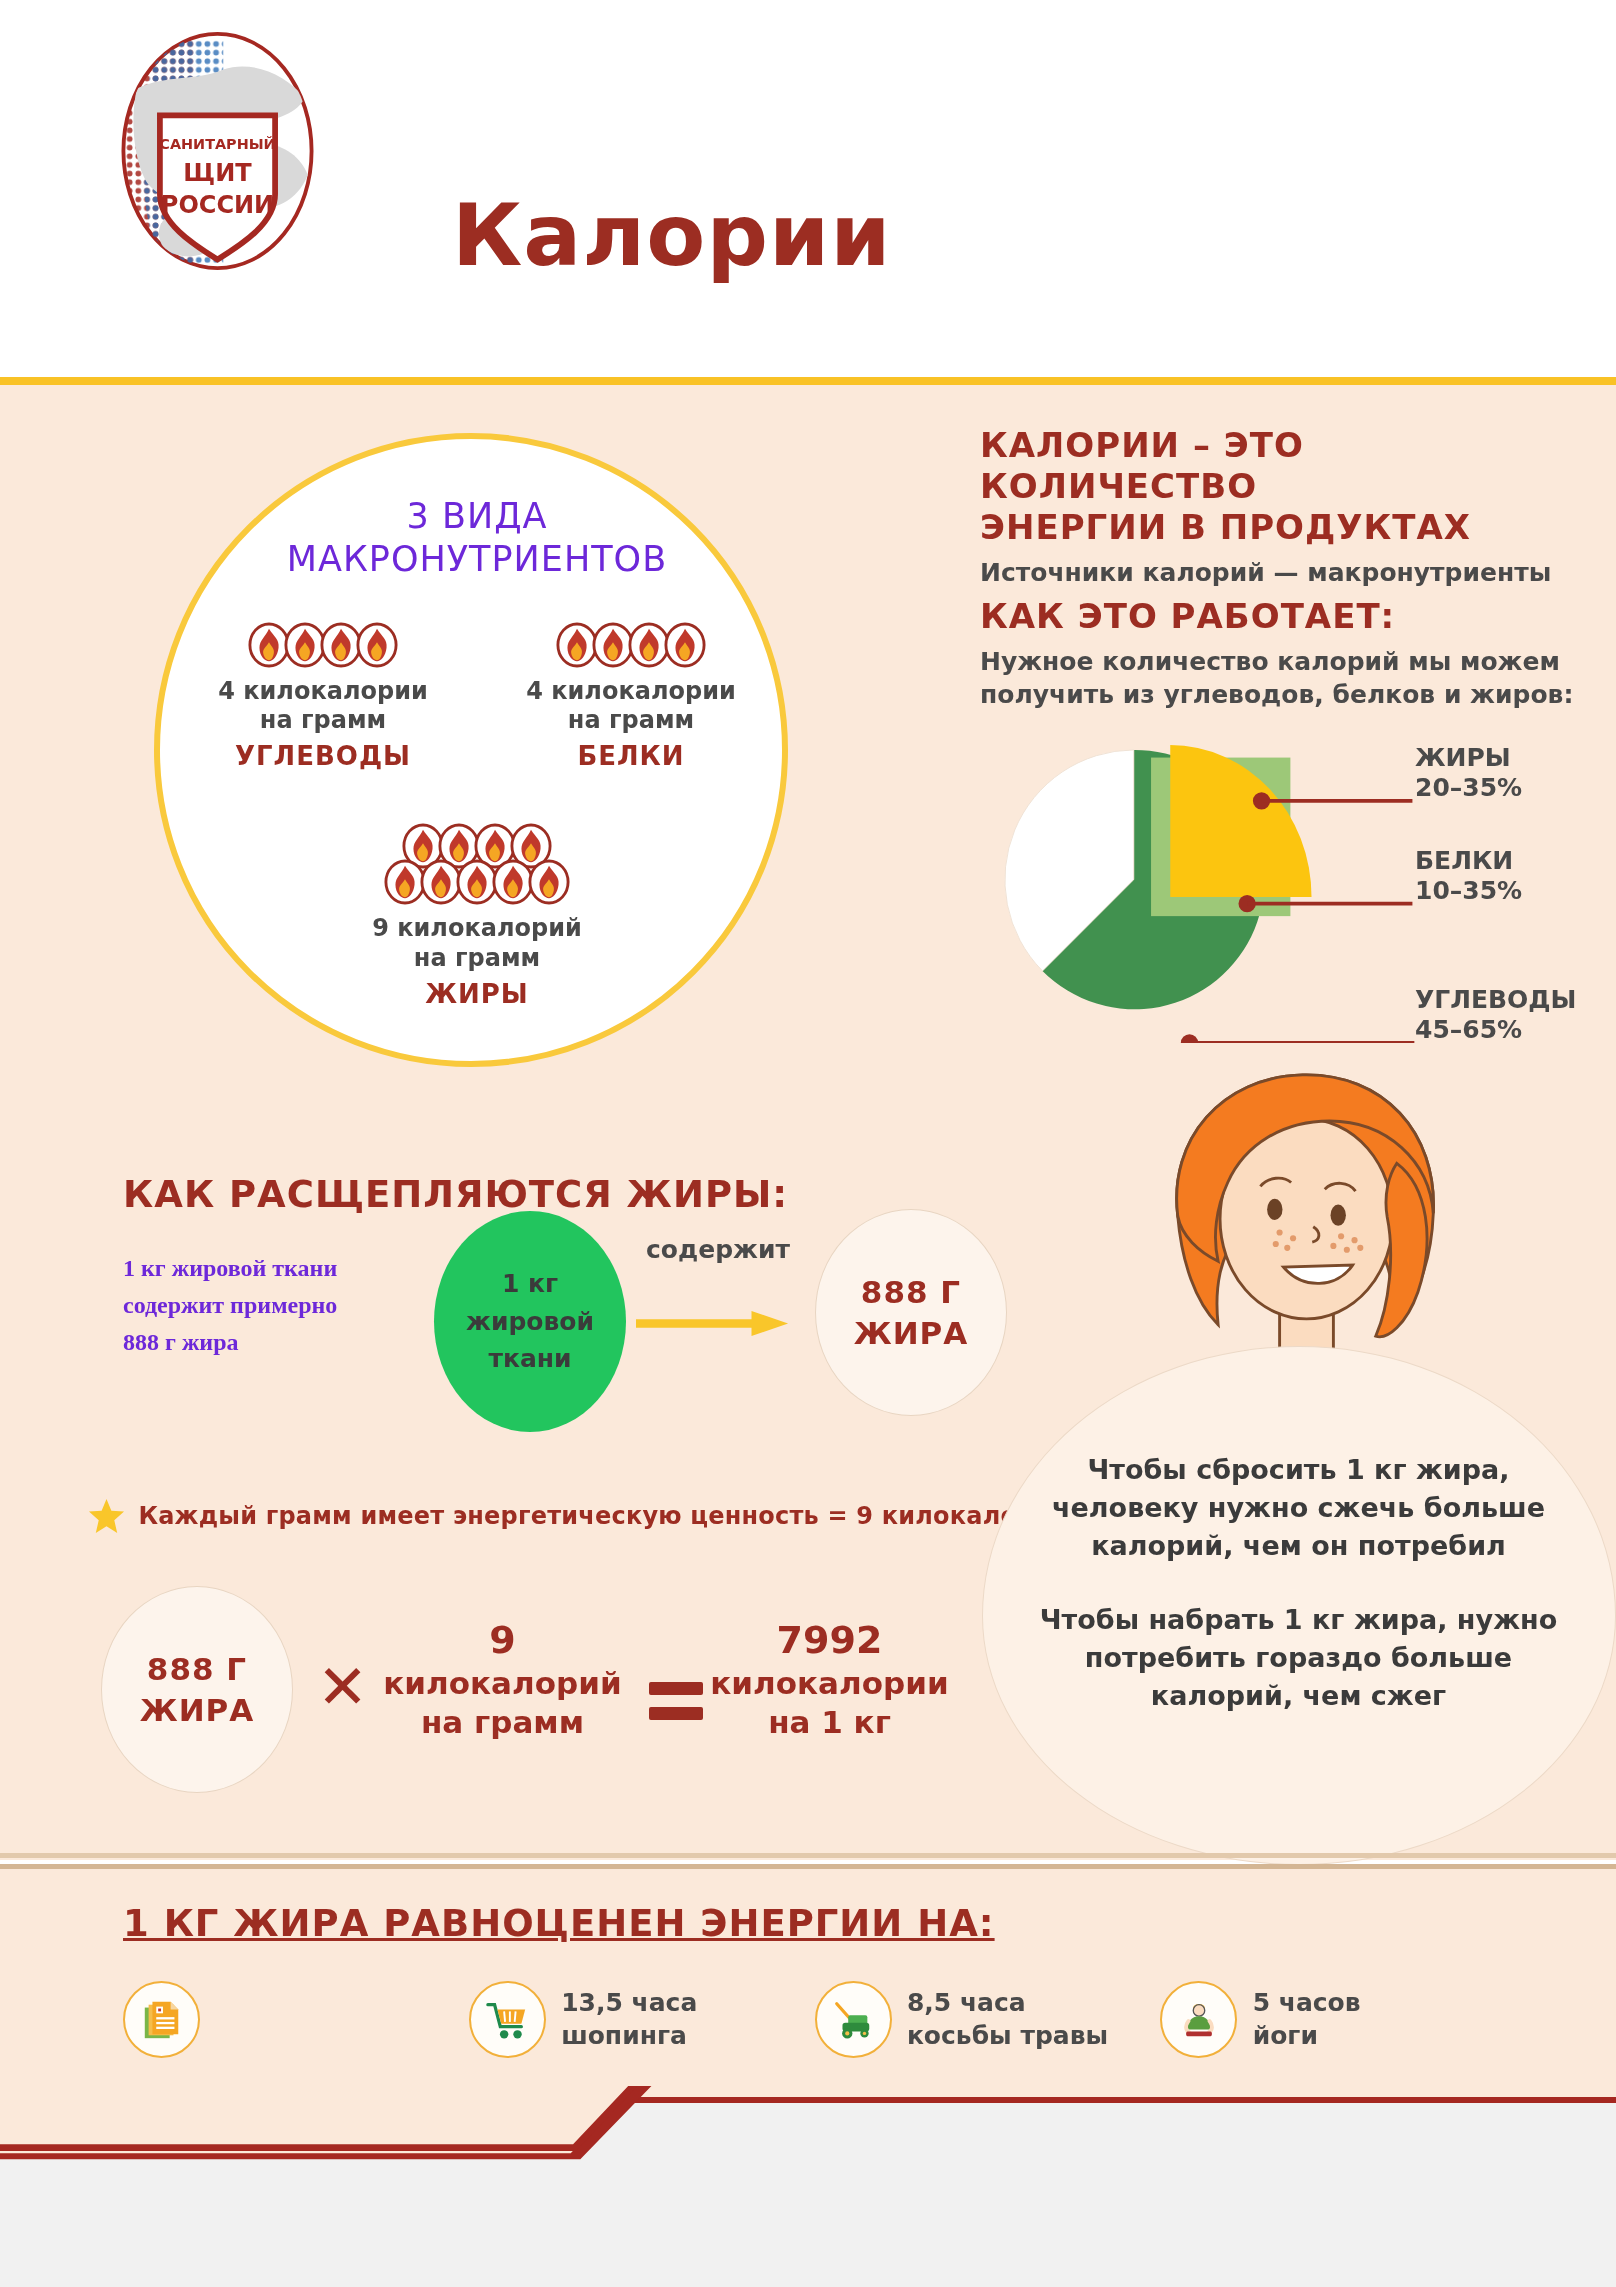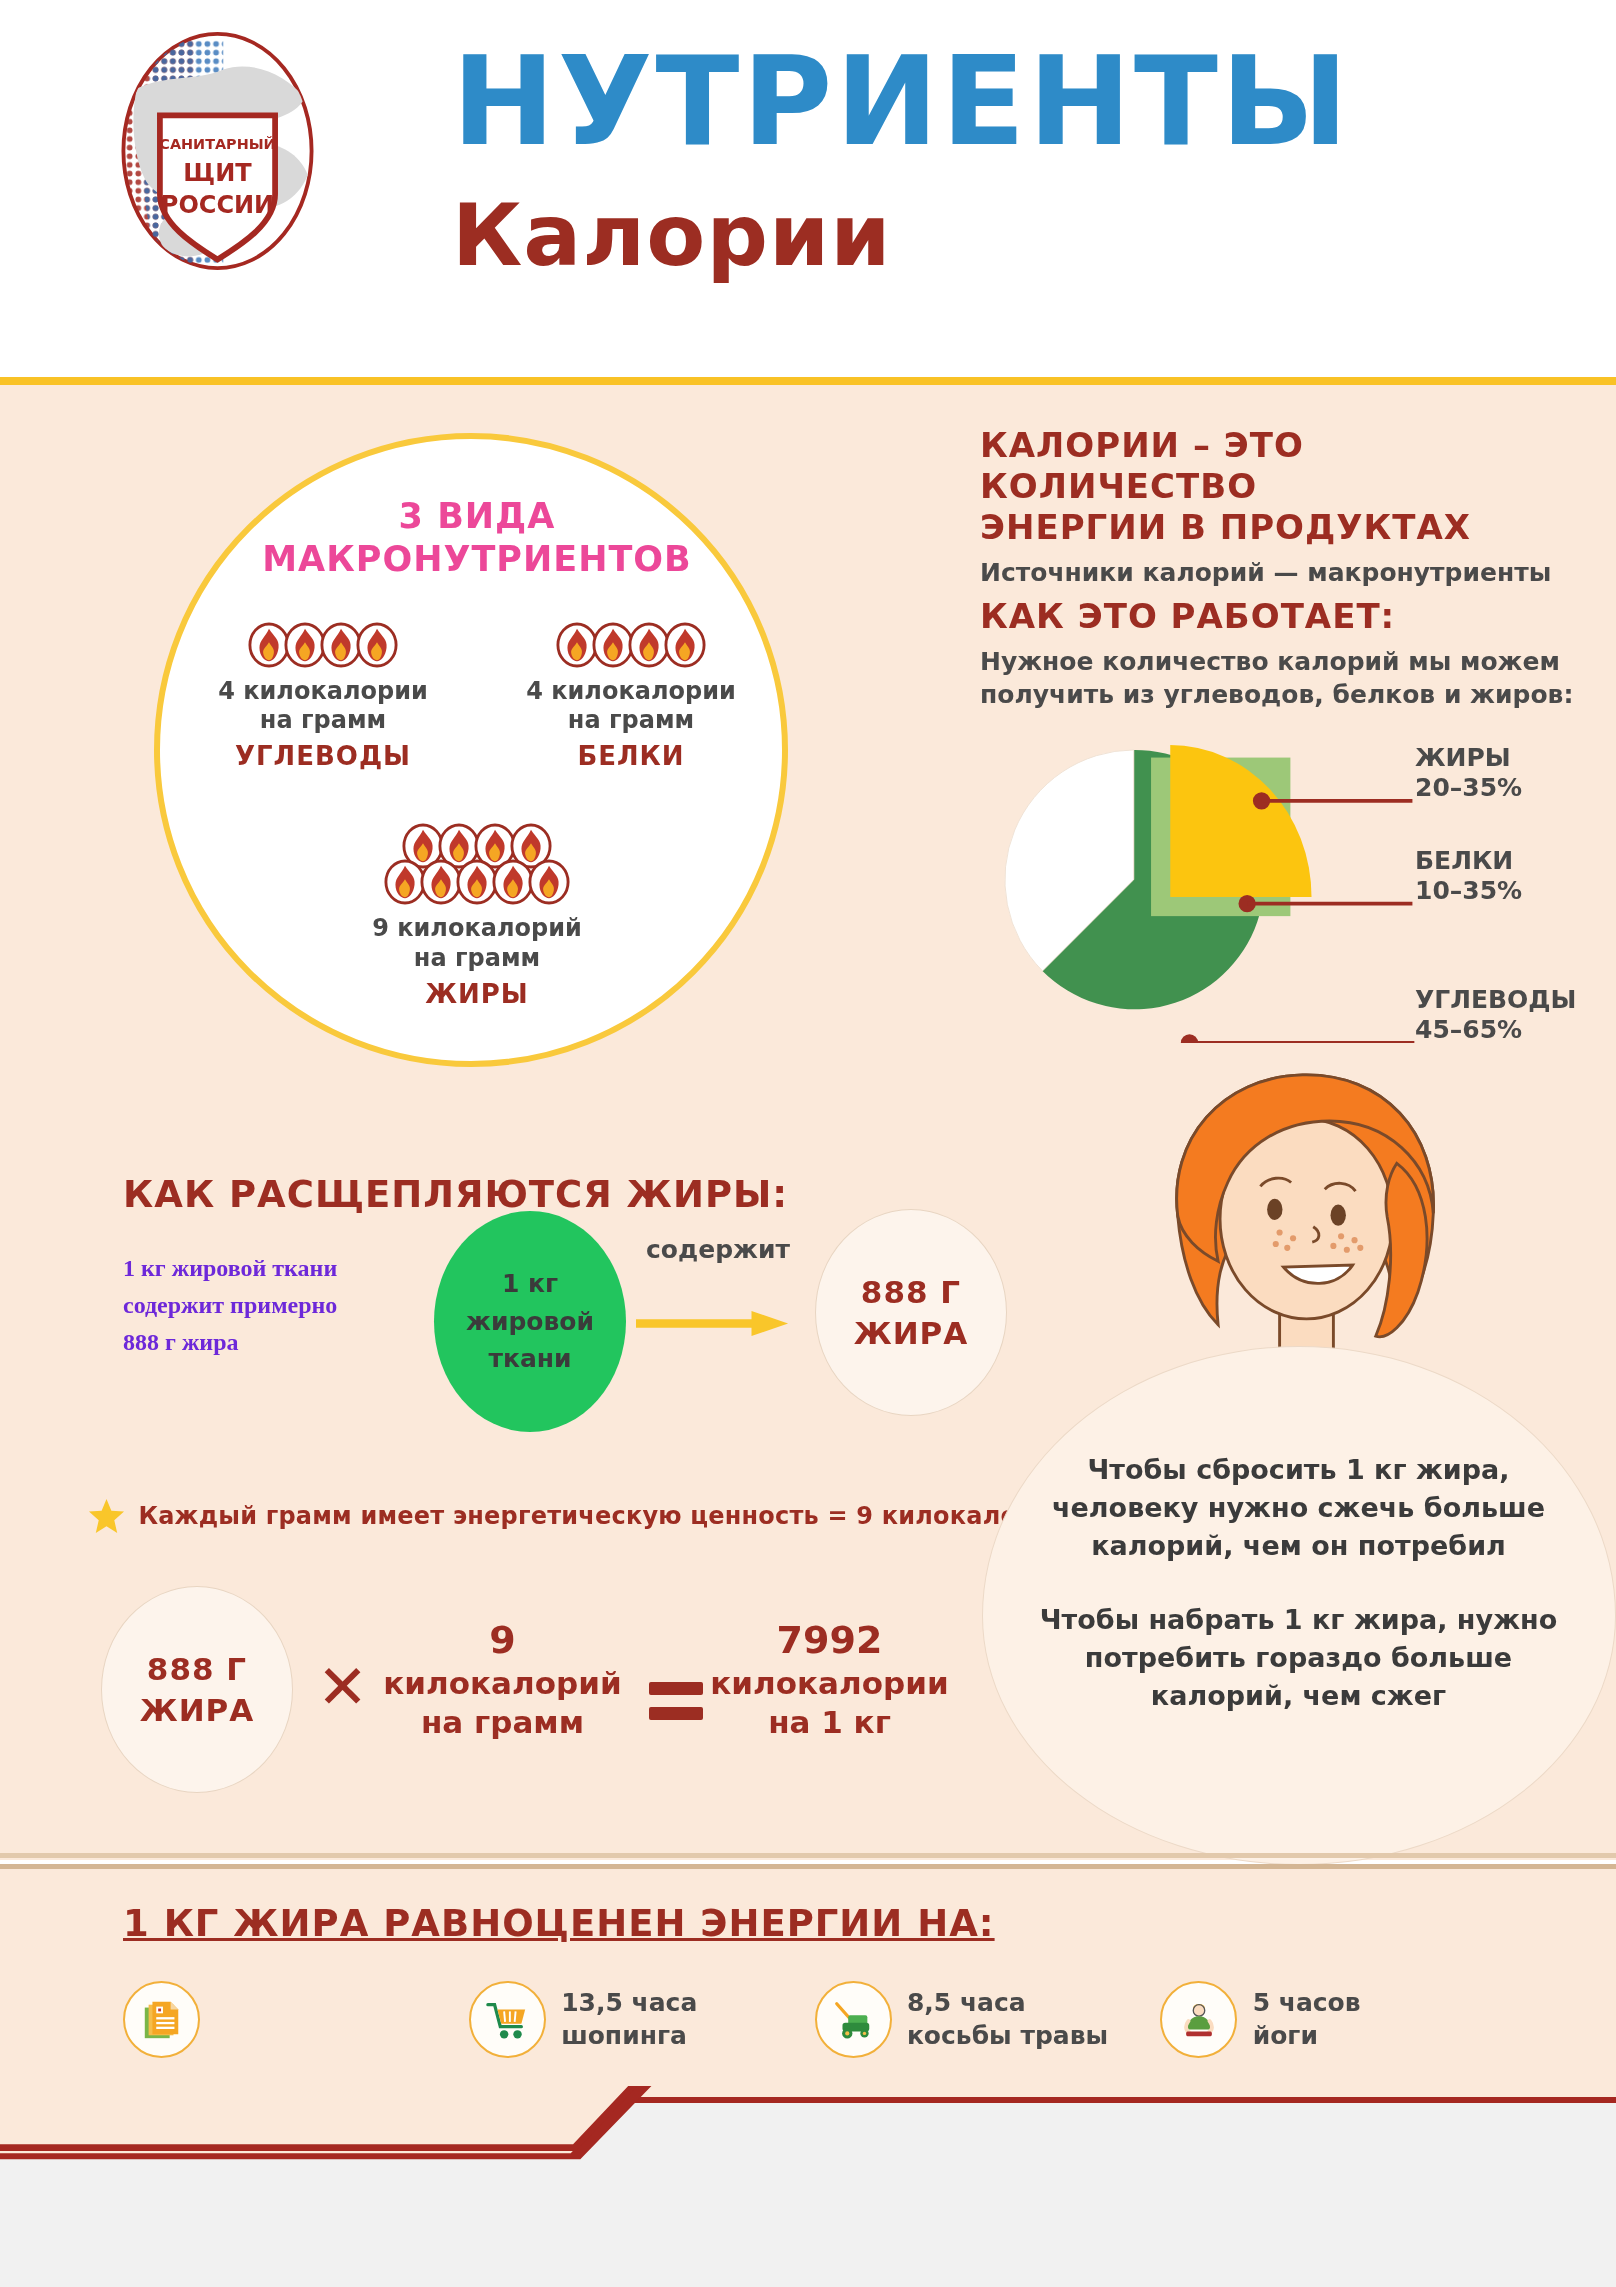--- a/index.html
+++ b/index.html
@@ -34,21 +34,21 @@
   .body-panel{position:absolute;left:0;top:385px;width:1617px;height:1475px;background:#fbe9da;}
 
   
   .macro-circle{
     position:absolute;left:154px;top:48px;width:634px;height:634px;
     border-radius:50%;background:#ffffff;border:6.7px solid #f9c93c;
     box-sizing:border-box;
   }
   .macro-title{
     position:absolute;left:0;top:56px;width:634px;text-align:center;
-    color:#ec4899;font-weight:bold;font-size:35px;line-height:1.22;
+    color:#6d28d9;font-weight:normal;font-size:35px;line-height:1.22;
     letter-spacing:1px;font-family:"DejaVu Sans", sans-serif;
   }
   .macro-col{position:absolute;text-align:center;}
   .macro-col .flames{display:flex;justify-content:center;align-items:flex-end;}
   .flame{width:42px;height:46px;margin:0 -2.9px;}
   .kcal{
     margin-top:9px;color:#4a4a4a;font-weight:bold;font-size:24px;line-height:1.22;
     font-family:"DejaVu Sans", sans-serif;
   }
   .nutri{
@@ -216,21 +216,20 @@
           <path d="M150 120 C175 112 200 128 208 150 C198 176 172 190 150 182 C138 160 140 138 150 120 Z" fill="#d9d9d9"></path>
           <path d="M60 195 C85 185 110 195 120 215 C105 238 75 240 58 226 C50 214 52 202 60 195 Z" fill="#d9d9d9"></path>
         </g>
         <path d="M54 88 L174 88 L174 170 C174 200 140 222 114 238 C88 222 54 200 54 170 Z" fill="#ffffff" stroke="#a52821" stroke-width="6"></path>
         <text x="114" y="123" text-anchor="middle" font-family="DejaVu Sans, sans-serif" font-size="15" font-weight="bold" fill="#a52821">САНИТАРНЫЙ</text>
         <text x="114" y="156" text-anchor="middle" font-family="DejaVu Sans, sans-serif" font-size="25" font-weight="bold" fill="#a52821">ЩИТ</text>
         <text x="114" y="190" text-anchor="middle" font-family="DejaVu Sans, sans-serif" font-size="25" font-weight="bold" fill="#a52821">РОССИИ</text>
       </svg>
     </div>
 
-    <div class="title-main">НУТРИЕНТЫ</div>
     <div class="title-sub">Калории</div>
   </div>
 
   <div class="divider-yellow"></div>
 
   <div class="body-panel">
 
     <div class="macro-circle">
       <div class="macro-title">
         <span>3 ВИДА</span><br>

